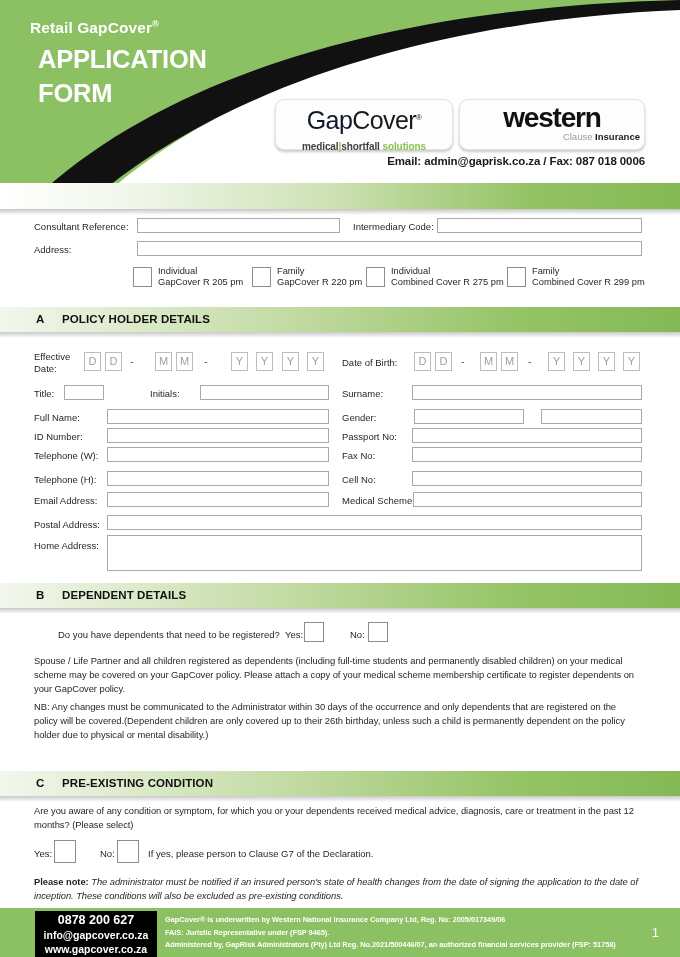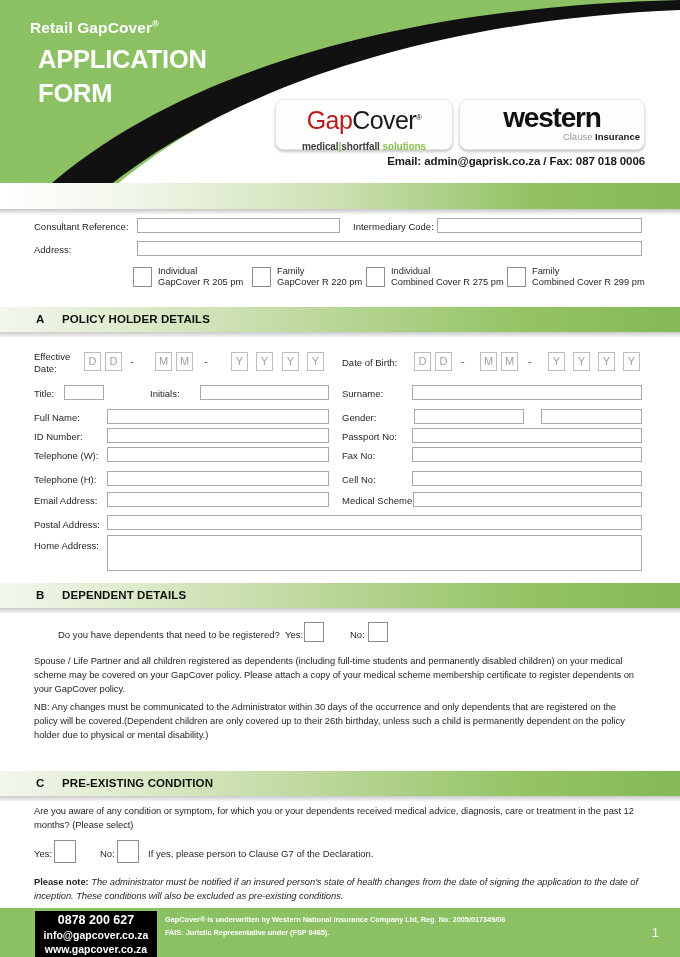--- a/index.html
+++ b/index.html
@@ -47,21 +47,21 @@
     border: 1px solid #e4e4e4;
     border-radius: 9px;
     box-shadow: 0 2px 3px rgba(0,0,0,.22);
     z-index: 5;
   }
   #logo-gapcover { left: 275px; top: 99px; width: 178px; height: 51px; }
   #logo-western  { left: 459px; top: 99px; width: 186px; height: 51px; }
 
   .gc-wrap { position: absolute; left: 0; right: 0; top: 5px; text-align: center; }
   .gc-main { font-size: 25px; line-height: 26px; font-weight: normal; letter-spacing: -.6px; }
-  .gc-gap { color: #b91c1c; }
+  .gc-gap { color: #0f172a; }
   .gc-cover { color: #1a1a1a; }
   .gc-reg { font-size: 8px; vertical-align: super; color: #1a1a1a; }
   .gc-sub {
     font-size: 10px; line-height: 12px; margin-top: 8px;
     letter-spacing: -.1px;
   }
   .gc-sub .d { color: #3f3f3f; font-weight: bold; }
   .gc-sub .bar { color: #8cc152; font-weight: bold; }
   .gc-sub .g { color: #8cc152; font-weight: bold; }
 
@@ -356,17 +356,18 @@
 
   <div class="footer">
     <div class="footer-black">
       <div class="fb-phone">0878 200 627</div>
       <div class="fb-line">info@gapcover.co.za</div>
       <div class="fb-line">www.gapcover.co.za</div>
     </div>
     <div class="footer-text">
       <div>GapCover® is underwritten by Western National Insurance Company Ltd, Reg. No: 2005/017349/06</div>
       <div>FAIS: Juristic Representative under (FSP 9465).</div>
+      <div>Administered by, GapRisk Administrators (Pty) Ltd Reg. No.2021/500446/07, an authorized financial services provider (FSP: 51758)</div>
     </div>
     <div class="page-no">1</div>
   </div>
 
 </div>
 
 </body></html>

